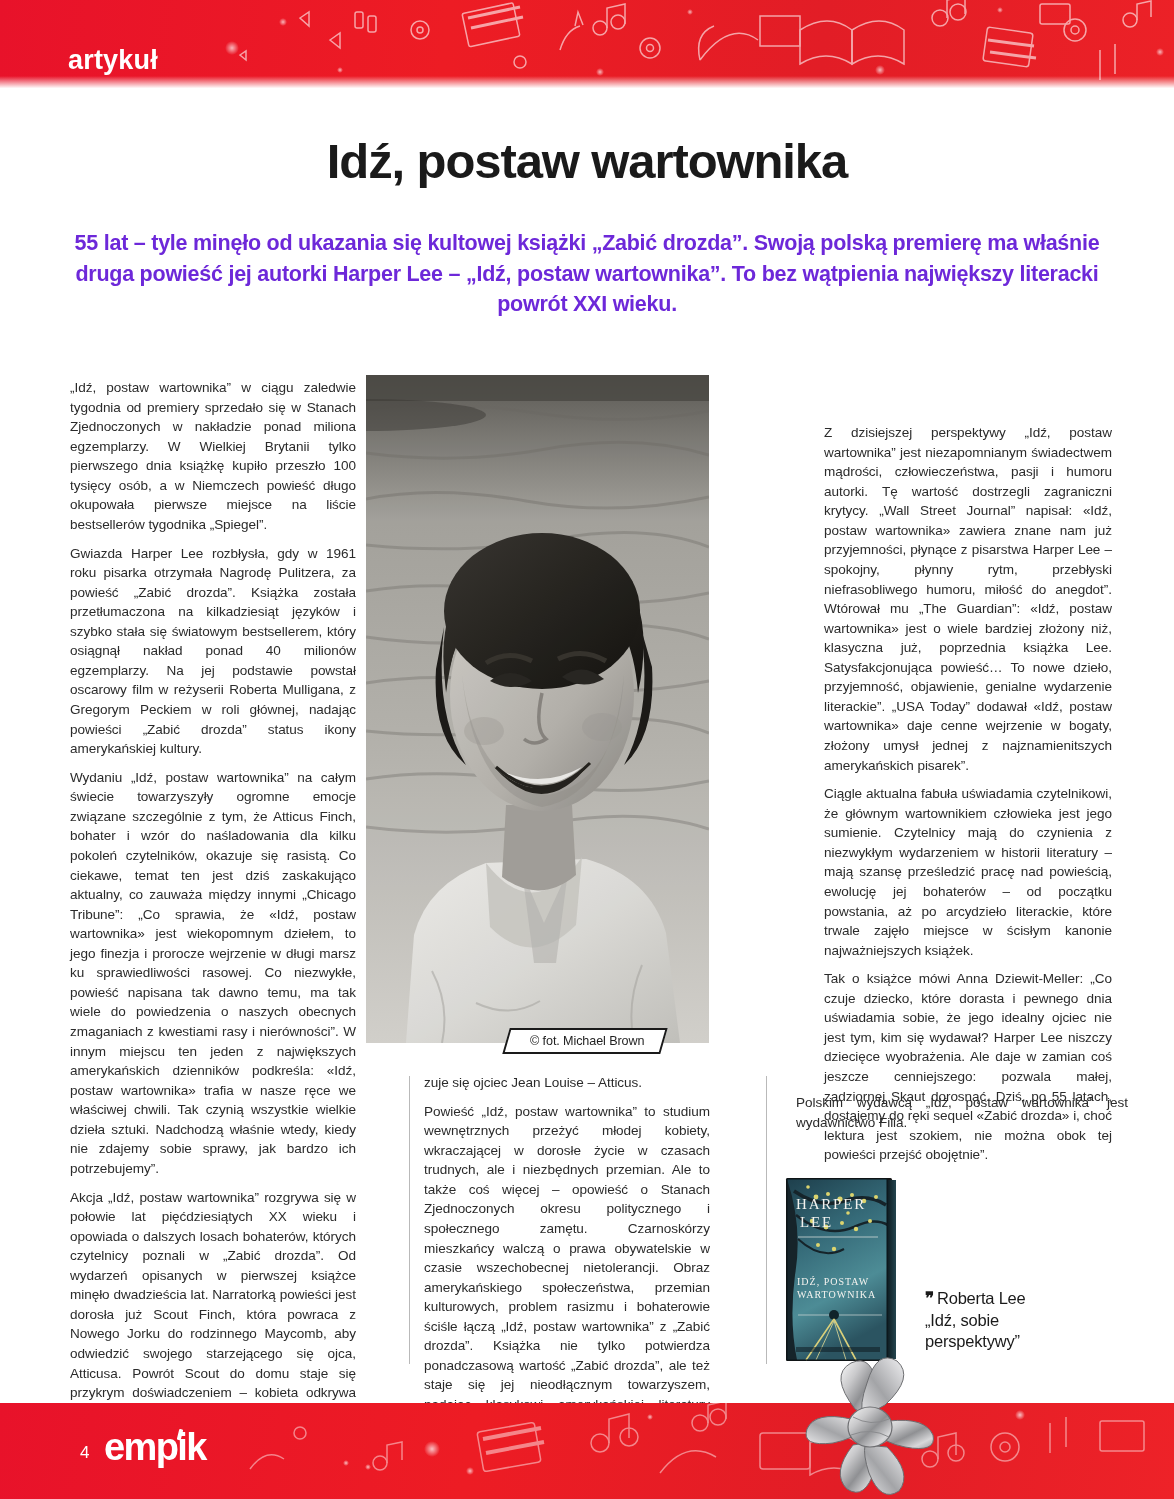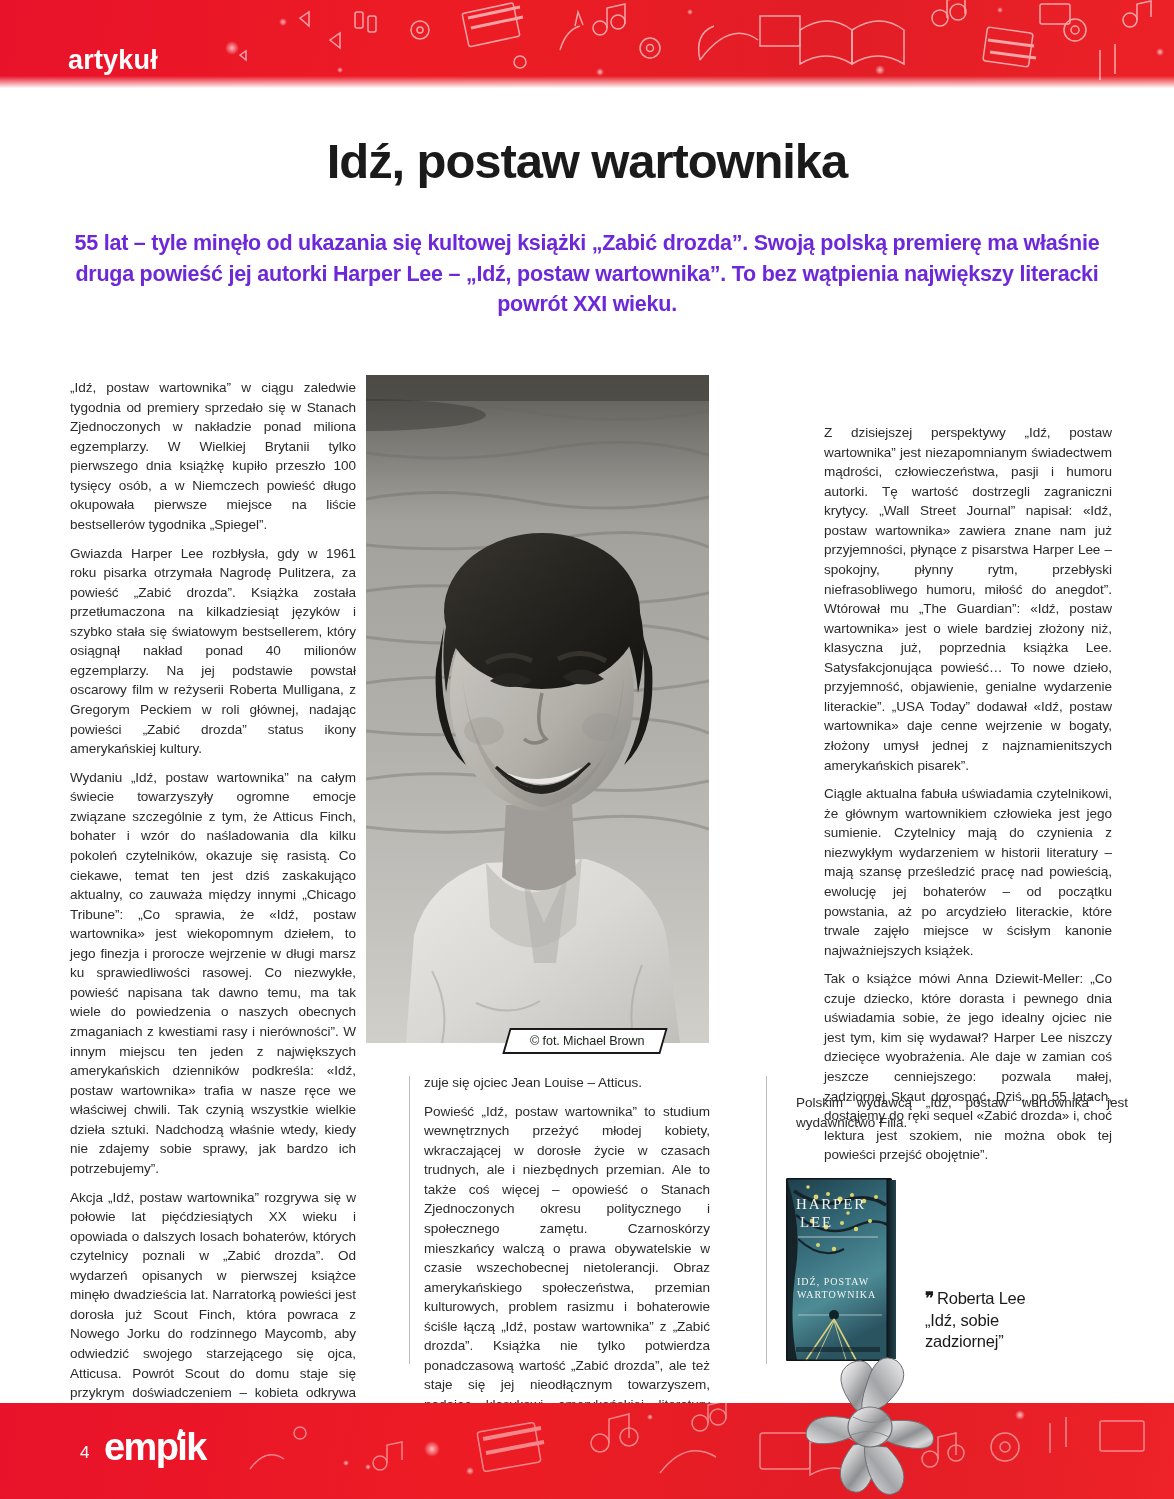--- a/index.html
+++ b/index.html
@@ -413,21 +413,21 @@
       <path d="M52 144 L24 185 M52 144 L74 185" stroke="#d9cf7a" stroke-width="1.6" fill="none"></path>
       <path d="M52 146 L34 185 M52 146 L64 185" stroke="#e4dc96" stroke-width="1" fill="none" opacity=".8"></path>
       <rect x="14" y="172" width="84" height="5" fill="#0e1c22" opacity=".55"></rect>
       <rect x="5" y="4" width="100" height="181" fill="none" stroke="#0a1418" stroke-width="1"></rect>
     </svg>
   </div>
 
   <div class="book-caption">
     <span class="quote-mark">❞</span><span>Roberta Lee</span><br>
     <span>„Idź, sobie</span><br>
-    <span>zadziornej”</span>
+    <span>perspektywy”</span>
   </div>
 
   <div class="bottom-banner">
     <svg class="banner-deco" viewBox="0 0 1174 96" preserveAspectRatio="none">
       <defs>
         <radialGradient id="glow2" cx="50%" cy="50%" r="50%">
           <stop offset="0%" stop-color="#ffffff" stop-opacity=".95"></stop>
           <stop offset="100%" stop-color="#ffffff" stop-opacity="0"></stop>
         </radialGradient>
       </defs>

